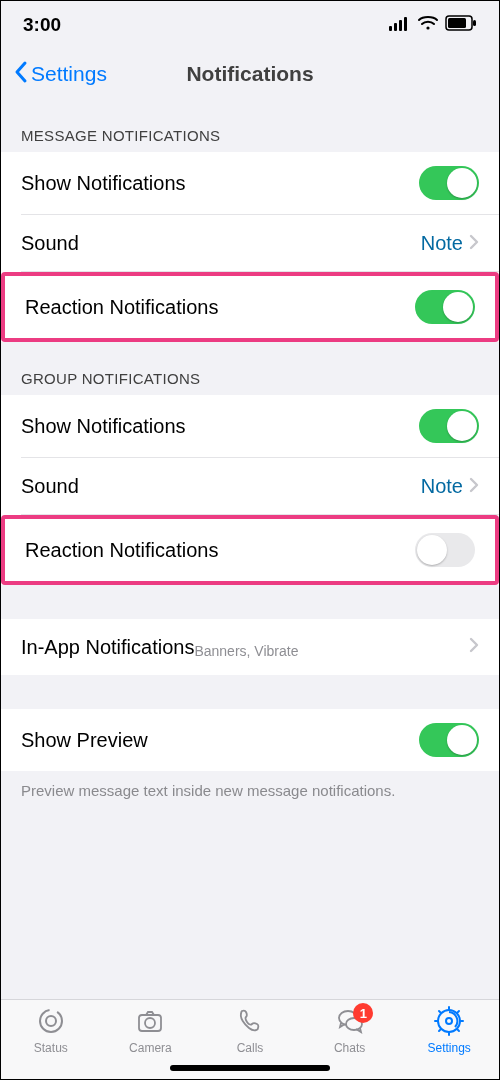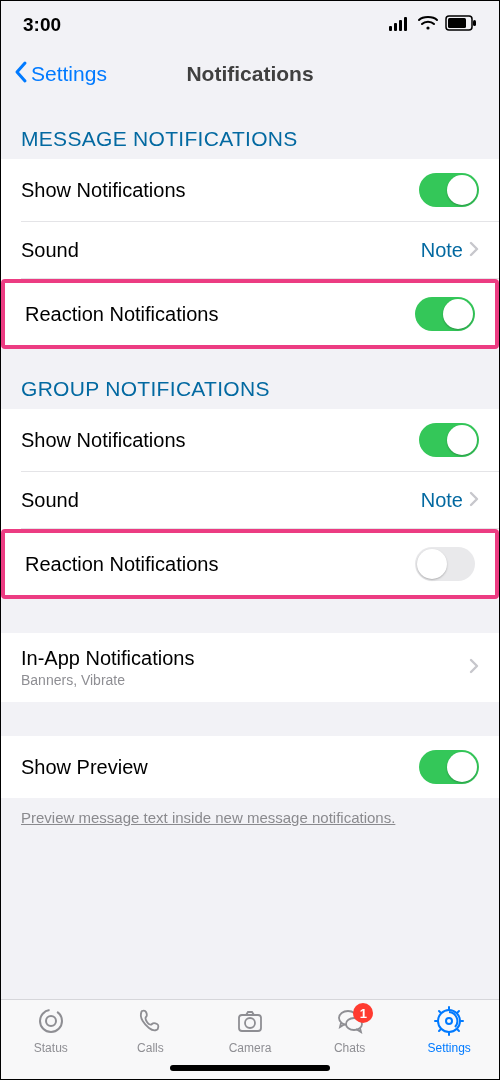--- a/index.html
+++ b/index.html
@@ -22,53 +22,53 @@
   .navbar .back {
     display: flex; align-items: center; color: #007aff; font-size: 21px; gap: 2px;
   }
   .navbar .title {
     position: absolute; left: 0; right: 0; text-align: center;
     font-weight: 600; font-size: 21px; color: #404040; pointer-events: none;
   }
 
   
   .section-header {
-    font-size: 21px; color: #0369a1; letter-spacing: 0.3px;
+    font-size: 15px; color: #404040; letter-spacing: 0.3px;
     text-transform: uppercase; padding: 28px 20px 8px 20px;
   }
 
   
   .group { background: #fff; }
   .row {
     display: flex; align-items: center; justify-content: space-between;
     min-height: 56px; padding: 14px 20px;
   }
   .sep { height: 1px; background: #e4e4e7; margin-left: 20px; }
   .row .label { font-size: 20px; color: #000; }
   .row .value { font-size: 20px; color: #0369a1; display: flex; align-items: center; gap: 6px; }
   .row .chevron { color: #c7c7cc; }
   .row .sub { font-size: 14px; color: #8e8e93; margin-top: 2px; }
-  .row .left { display: flex; flex-direction: column; }
+  .row .left { display: flex; flex-direction: row; align-items: flex-end; }
 
   .highlight { border: 4px solid #ec3c82; border-radius: 4px; }
 
   
   .toggle { width: 60px; height: 34px; border-radius: 17px; position: relative; }
   .toggle.on { background: #34c759; }
   .toggle.off { background: #e9e9eb; }
   .toggle .knob {
     position: absolute; top: 2px; width: 30px; height: 30px; border-radius: 50%;
     background: #fff; box-shadow: 0 1px 2px rgba(0,0,0,.25);
   }
   .toggle.on .knob { right: 2px; }
   .toggle.off .knob { left: 2px; }
 
   
   .footer-text {
-    font-size: 15px; color: #8a8a8e; padding: 10px 20px 14px 20px; line-height: 1.35; text-decoration: underline;
+    font-size: 15px; color: #8a8a8e; padding: 10px 20px 14px 20px; line-height: 1.35;
   }
 
   .danger { color: #ff3b30; }
 
   
   .tabbar {
     margin-top: auto; background: #f8f8f9; border-top: 1px solid #d6d6da;
     display: flex; justify-content: space-around; align-items: flex-start;
     padding: 6px 0 2px 0;
   }
@@ -231,34 +231,34 @@
         <svg viewBox="0 0 30 30">
             <circle cx="15" cy="15" r="11" fill="none" stroke="#8e8e93" stroke-width="2" stroke-dasharray="50 8"></circle>
             <circle cx="15" cy="15" r="5" fill="none" stroke="#8e8e93" stroke-width="2"></circle>
           </svg>
       </span>
       <span>Status</span>
     </div>
     <div class="tab">
       <span>
         <svg viewBox="0 0 30 30">
-            <path d="M7 5 C7 5 10 4 11 6 C12 8 12 10 11 11 C10 12 10 13 12 16 C14 19 16 19 17 18 C18 17 20 17 22 18 C24 19 23 22 23 22 C23 24 19 26 14 22 C9 18 5 12 6 8 C6 6 7 5 7 5 Z" fill="none" stroke="#8e8e93" stroke-width="1.8"></path>
-          </svg>
-      </span>
-      <span>Calls</span>
-    </div>
-    <div class="tab">
-      <span>
-        <svg viewBox="0 0 30 30">
             <rect x="4" y="9" width="22" height="16" rx="3" fill="none" stroke="#8e8e93" stroke-width="1.8"></rect>
             <path d="M11 9 L13 6 H17 L19 9" fill="none" stroke="#8e8e93" stroke-width="1.8"></path>
             <circle cx="15" cy="17" r="5" fill="none" stroke="#8e8e93" stroke-width="1.8"></circle>
           </svg>
       </span>
       <span>Camera</span>
+    </div>
+    <div class="tab">
+      <span>
+        <svg viewBox="0 0 30 30">
+            <path d="M7 5 C7 5 10 4 11 6 C12 8 12 10 11 11 C10 12 10 13 12 16 C14 19 16 19 17 18 C18 17 20 17 22 18 C24 19 23 22 23 22 C23 24 19 26 14 22 C9 18 5 12 6 8 C6 6 7 5 7 5 Z" fill="none" stroke="#8e8e93" stroke-width="1.8"></path>
+          </svg>
+      </span>
+      <span>Calls</span>
     </div>
     <div class="tab">
       <span class="badge">1</span>
       <span>
         <svg viewBox="0 0 30 30">
             <ellipse cx="13" cy="12" rx="9" ry="7" fill="none" stroke="#8e8e93" stroke-width="1.8"></ellipse>
             <path d="M6 17 L5 21 L10 18" fill="none" stroke="#8e8e93" stroke-width="1.8"></path>
             <ellipse cx="19" cy="18" rx="8" ry="6" fill="#f8f8f9" stroke="#8e8e93" stroke-width="1.8"></ellipse>
             <path d="M25 22 L26 26 L21 23" fill="none" stroke="#8e8e93" stroke-width="1.8"></path>
           </svg>

